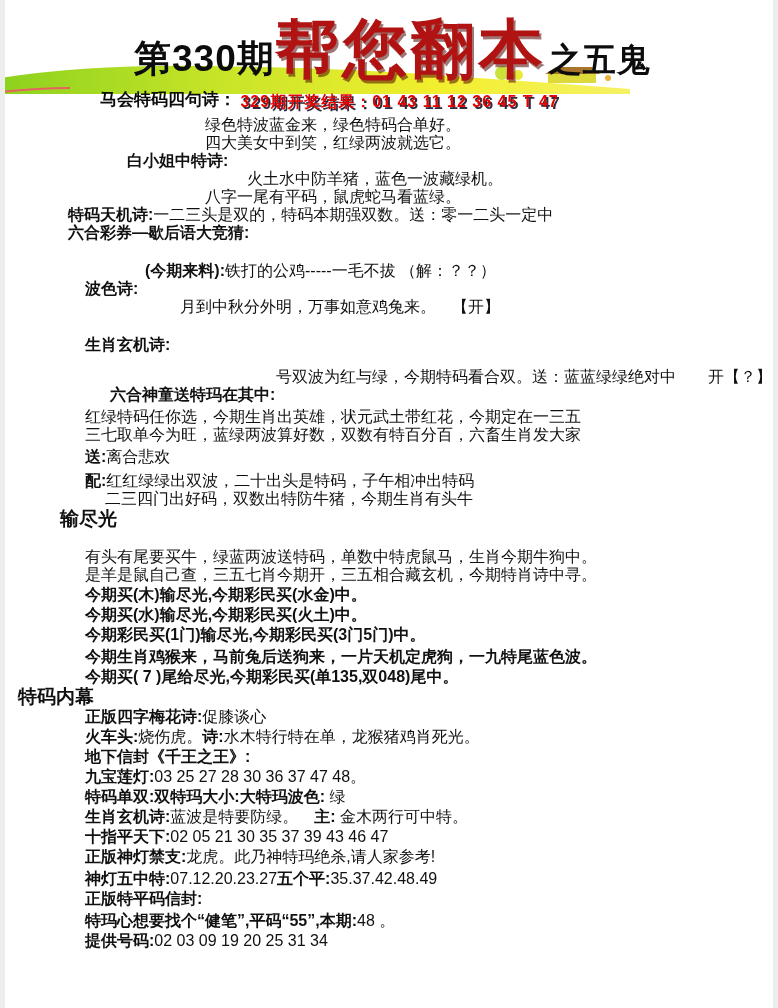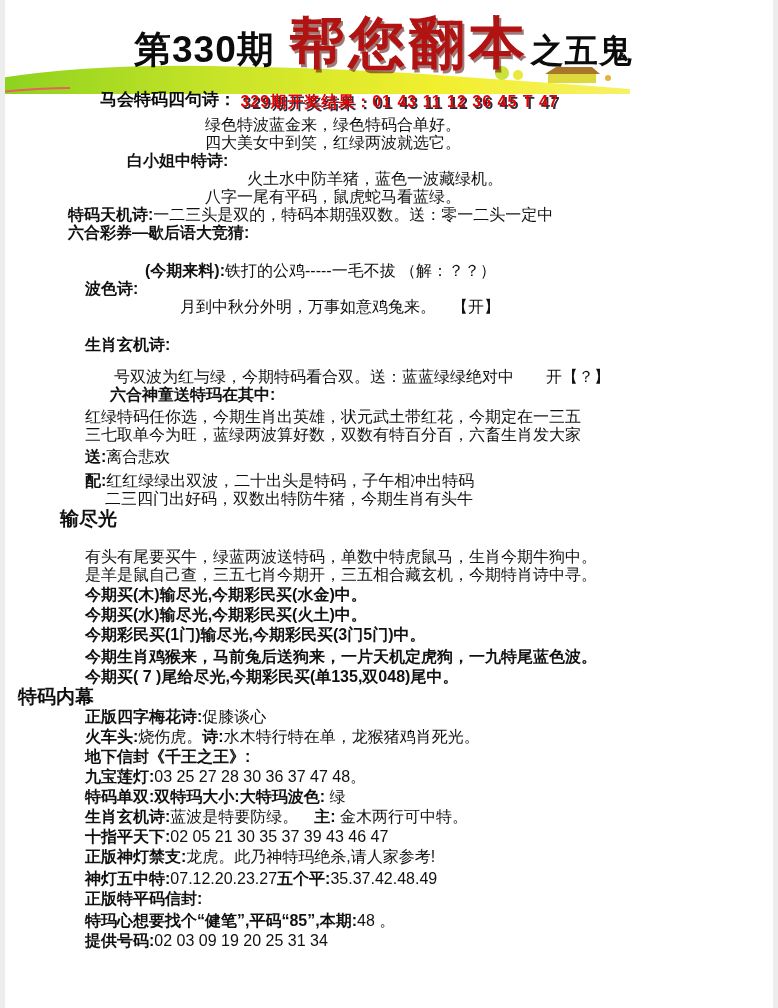--- a/index.html
+++ b/index.html
@@ -4,39 +4,39 @@
 <style>
   html,body{margin:0;padding:0;background:#dcdcdc;}
   .page{position:relative;width:778px;height:1008px;background:#ffffff;overflow:hidden;
         font-family:"Liberation Sans",sans-serif;color:#111;}
   .edge{position:absolute;top:0;bottom:0;width:5px;background:#ededed;z-index:5;}
   .edge-l{left:0;} .edge-r{right:0;}
 
   
   .masthead{position:absolute;left:134px;top:6px;display:flex;align-items:baseline;z-index:3;white-space:nowrap;}
   .issue{font-size:37px;font-weight:700;letter-spacing:1px;color:#0c0c0c;}
-  .main-title{font-size:56px;font-weight:900;font-family:"DejaVu Serif",serif;color:#b01311;
-        letter-spacing:4px;margin-left:14px;text-shadow:2px 3px 0 rgba(80,8,4,.55);}
+  .main-title{font-size:64px;font-weight:900;font-family:"DejaVu Serif",serif;color:#b01311;
+        letter-spacing:4px;text-shadow:2px 3px 0 rgba(80,8,4,.55);}
   .sub-title{font-size:33px;font-weight:900;color:#0c0c0c;letter-spacing:1px;margin-left:2px;}
 
   .banner{position:absolute;left:0;top:58px;z-index:1;}
 
   .result-row{position:absolute;left:100px;top:88px;z-index:4;white-space:nowrap;}
   .result-label{font-size:17px;font-weight:800;color:#0c0c0c;vertical-align:2px;}
   .result-text{font-size:16px;font-weight:800;color:#e20400;letter-spacing:1px;
         text-shadow:2px 2px 0 #2a2a40;}
 
   
   .flow{position:absolute;left:0;top:116px;right:6px;z-index:2;}
   .ln{font-size:16px;line-height:18px;white-space:nowrap;}
   .b{font-weight:800;}
   .h2{font-size:19px;line-height:22px;font-weight:800;margin-left:18px;}
   .ml68{margin-left:68px;} .ml85{margin-left:85px;}
   .ml105{margin-left:105px;} .ml145{margin-left:145px;} .ml180{margin-left:180px;}
-  .ml198{margin-left:114px;} .ml205{margin-left:205px;}
+  .ml198{margin-left:81px;text-align:right;} .ml205{margin-left:205px;}
   .mt2{margin-top:2px;} .mt4{margin-top:4px;} .mt6{margin-top:6px;} .mt8{padding-left:42px;}
   .mt12{} .mt14{margin-top:14px;} .mt18{margin-top:18px;} .mt20{margin-top:20px;}
 </style>
 </head>
 <body>
 
 <div class="page">
   <div class="edge edge-l"></div>
   <div class="edge edge-r"></div>
 
@@ -110,16 +110,16 @@
     <div class="ln ml85"><span class="b">正版四字梅花诗:</span><span>促膝谈心</span></div>
     <div class="ln ml85 mt2"><span class="b">火车头:</span><span>烧伤虎。</span><span class="b">诗:</span><span>水木特行特在单，龙猴猪鸡肖死光。</span></div>
     <div class="ln ml85 b mt2">地下信封《千王之王》:</div>
     <div class="ln ml85 mt2"><span class="b">九宝莲灯:</span><span>03 25 27 28 30 36 37 47 48。</span></div>
     <div class="ln ml85 mt2"><span class="b">特码单双:双特玛大小:大特玛波色:</span><span> 绿</span></div>
     <div class="ln ml85 mt2"><span class="b">生肖玄机诗:</span><span>蓝波是特要防绿。</span><span class="b">　主:</span><span> 金木两行可中特。</span></div>
     <div class="ln ml85 mt2"><span class="b">十指平天下:</span><span>02 05 21 30 35 37 39 43 46 47</span></div>
     <div class="ln ml85 mt2"><span class="b">正版神灯禁支:</span><span>龙虎。此乃神特玛绝杀,请人家参考!</span></div>
     <div class="ln ml85 mt4"><span class="b">神灯五中特:</span><span>07.12.20.23.27</span><span class="b">五个平:</span><span>35.37.42.48.49</span></div>
     <div class="ln ml85 b mt2">正版特平码信封:</div>
-    <div class="ln ml85 mt4"><span class="b">特玛心想要找个“健笔”,平码“85”,本期:</span><span>48 。</span></div>
+    <div class="ln ml85 mt4"><span class="b">特玛心想要找个“健笔”,平码“55”,本期:</span><span>48 。</span></div>
     <div class="ln ml85 mt2"><span class="b">提供号码:</span><span>02 03 09 19 20 25 31 34</span></div>
   </div>
 </div>
 
 </body></html>

